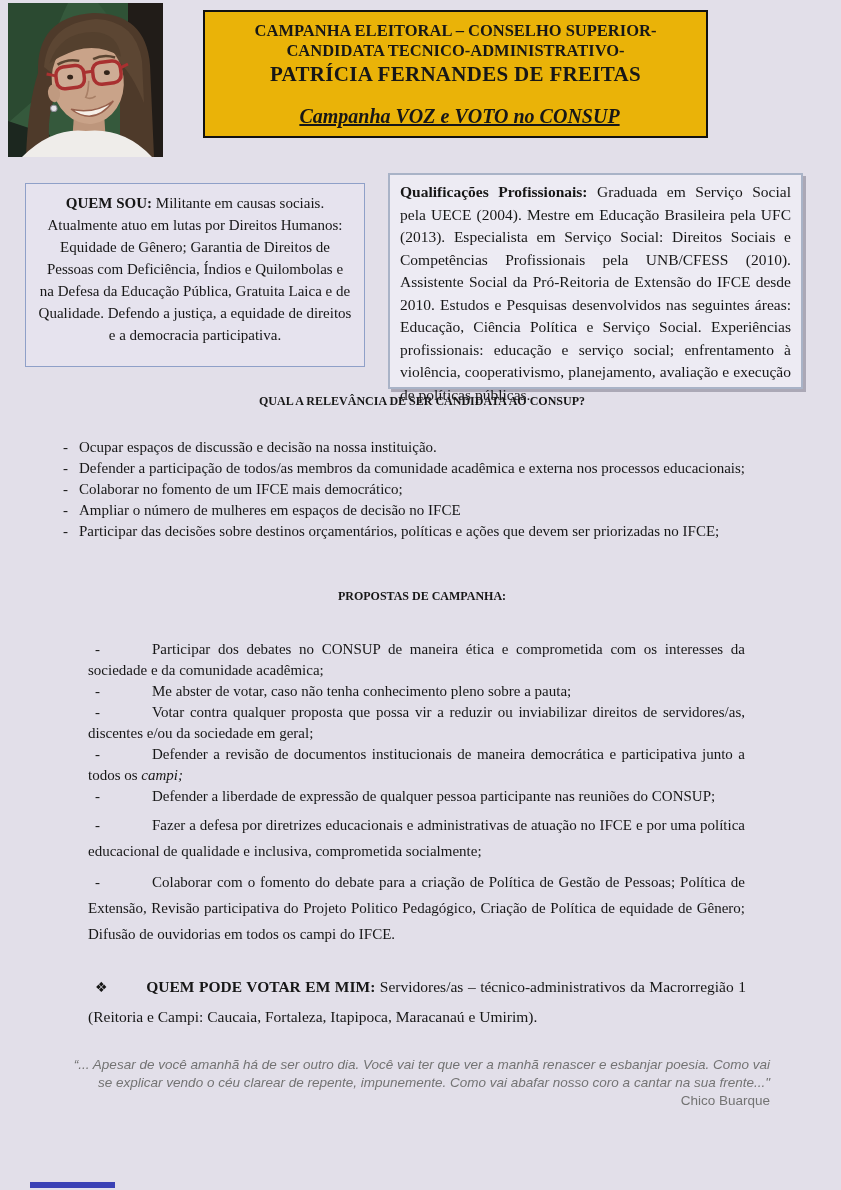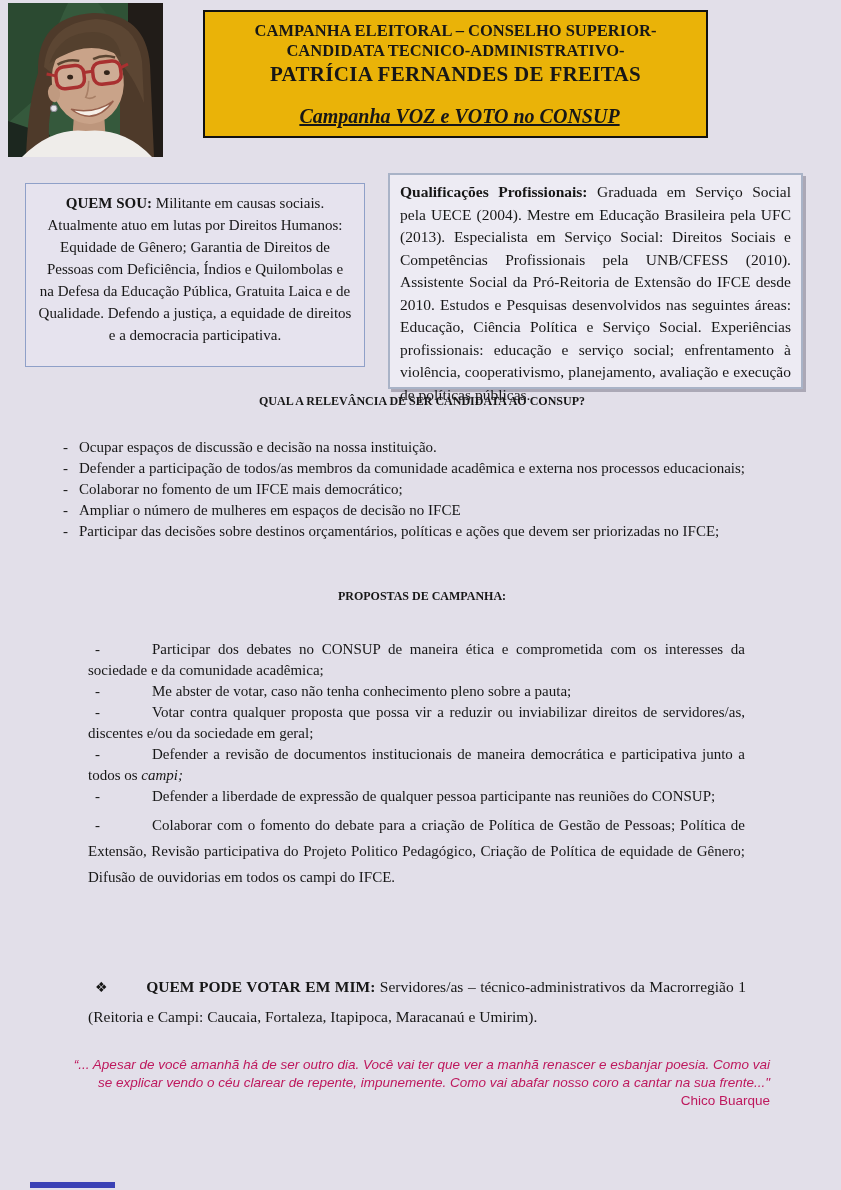--- a/index.html
+++ b/index.html
@@ -84,21 +84,21 @@
     position:absolute;left:88px;top:972px;width:658px;
     font-size:15.5px;line-height:29px;text-align:justify;
   }
   .votantes .diamond{margin-left:7px;margin-right:38px;font-size:14px;}
 
   
   .quote{
     position:absolute;left:70px;top:1056px;width:700px;
     font-family:"Liberation Sans", sans-serif;
     font-size:13.5px;line-height:18px;
-    font-style:italic;color:#be185d;
+    font-style:italic;color:#737373;
     text-align:right;
   }
   .quote .author{font-style:normal;}
 
   
   .footer-bar{
     position:absolute;left:30px;top:1182px;width:85px;height:6px;
     background:#3a41b5;
   }
 </style>
@@ -172,20 +172,21 @@
   </div>
 
   <div class="section-title" id="propostas-title">PROPOSTAS DE CAMPANHA:</div>
 
   <div class="propostas-list">
     <p><span class="p-dash">-</span><span>Participar dos debates no CONSUP de maneira ética e comprometida com os interesses da sociedade e da comunidade acadêmica;</span></p>
     <p><span class="p-dash">-</span><span>Me abster de votar, caso não tenha conhecimento pleno sobre a pauta;</span></p>
     <p><span class="p-dash">-</span><span>Votar contra qualquer proposta que possa vir a reduzir ou inviabilizar direitos de servidores/as, discentes e/ou da sociedade em geral;</span></p>
     <p><span class="p-dash">-</span><span>Defender a revisão de documentos institucionais de maneira democrática e participativa junto a todos os </span><i>campi;</i></p>
     <p><span class="p-dash">-</span><span>Defender a liberdade de expressão de qualquer pessoa participante nas reuniões do CONSUP;</span></p>
+    <p class="wide"><span class="p-dash">-</span><span>Fazer a defesa por diretrizes educacionais e administrativas de atuação no IFCE e por uma política educacional de qualidade e inclusiva, comprometida socialmente;</span></p>
     <p class="wide"><span class="p-dash">-</span><span>Colaborar com o fomento do debate para a criação de Política de Gestão de Pessoas; Política de Extensão, Revisão participativa do Projeto Politico Pedagógico, Criação de Política de equidade de Gênero; Difusão de ouvidorias em todos os campi do IFCE.</span></p>
   </div>
 
   <div class="votantes">
     <span class="diamond">❖</span><b class="inline-label">QUEM PODE VOTAR EM MIM:</b><span> Servidores/as – técnico-administrativos da Macrorregião 1 (Reitoria e Campi: Caucaia, Fortaleza, Itapipoca, Maracanaú e Umirim).</span>
   </div>
 
   <div class="quote">
     <span>“... Apesar de você amanhã há de ser outro dia. Você vai ter que ver a manhã renascer e esbanjar poesia. Como vai se explicar vendo o céu clarear de repente, impunemente. Como vai abafar nosso coro a cantar na sua frente..."</span><span class="author"> Chico Buarque</span>
   </div>

